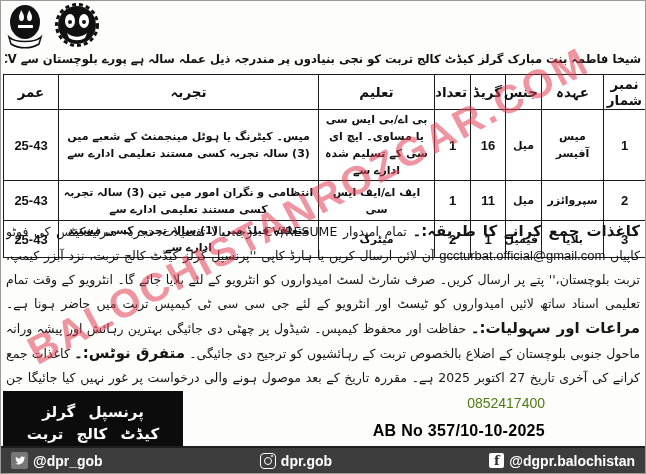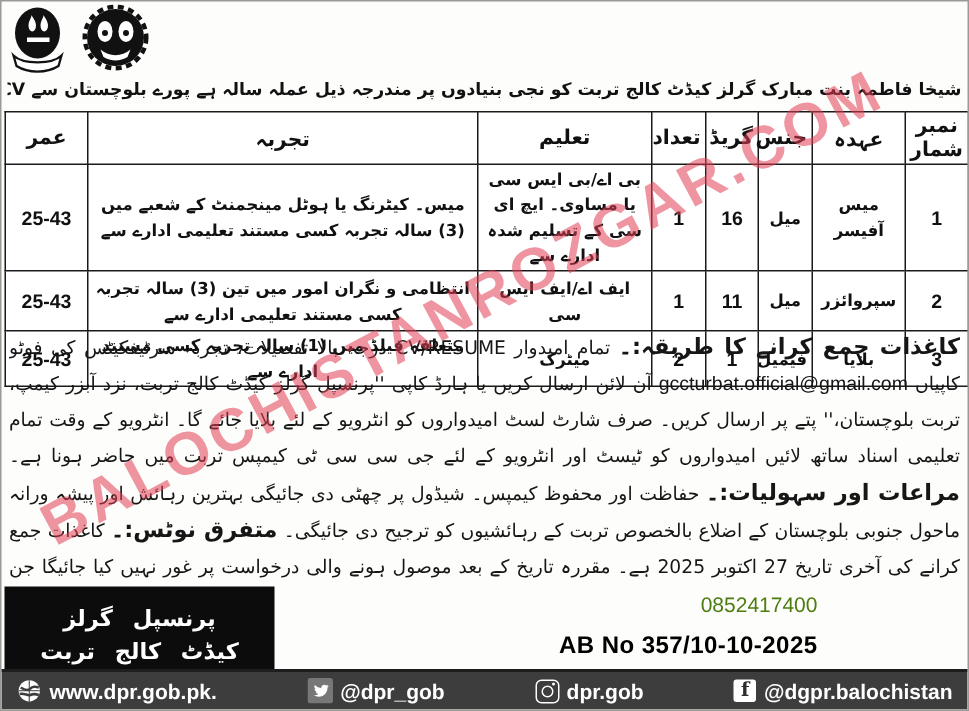--- a/index.html
+++ b/index.html
@@ -166,28 +166,20 @@
       <div>پرنسپل گرلز</div>
       <div>کیڈٹ کالج تربت</div>
     </div>
     <div class="phone">0852417400</div>
     <div class="abno">AB No 357/10-10-2025</div>
   </div>
 
   <div class="footerbar">
     <div class="fitem">
       <svg width="17" height="17" viewBox="0 0 24 24">
-        <circle cx="12" cy="12" r="10" fill="#fff"></circle>
-        <path d="M4 9c3 2 7 3 9 1s5-2 8-1M3 15c4-1 8 2 10 1s5-1 8 0" stroke="#3d3d3d" stroke-width="2.4" fill="none"></path>
-        <path d="M12 2v20M2 12h20" stroke="#3d3d3d" stroke-width="1" fill="none"></path>
-      </svg>
-      <span>www.dpr.gob.pk.</span>
-    </div>
-    <div class="fitem">
-      <svg width="17" height="17" viewBox="0 0 24 24">
         <rect x="0" y="0" width="24" height="24" rx="3" fill="#777"></rect>
         <path d="M20 7.5c-.5.2-1 .4-1.6.5.6-.4 1-1 1.2-1.6-.5.3-1.1.6-1.8.7A2.9 2.9 0 0 0 12.9 9c0 .2 0 .5.1.7A8.2 8.2 0 0 1 7 6.6a2.9 2.9 0 0 0 .9 3.9c-.5 0-.9-.1-1.3-.3v0c0 1.4 1 2.6 2.3 2.8-.2.1-.5.1-.8.1l-.5-.1a2.9 2.9 0 0 0 2.7 2 5.8 5.8 0 0 1-3.6 1.3h-.7c1.3.8 2.8 1.3 4.5 1.3 5.4 0 8.3-4.5 8.3-8.3v-.4c.6-.4 1-.9 1.4-1.5z" fill="#fff"></path>
       </svg>
       <span>@dpr_gob</span>
     </div>
     <div class="fitem">
       <span class="igbox"></span>
       <span>dpr.gob</span>
     </div>
     <div class="fitem">

